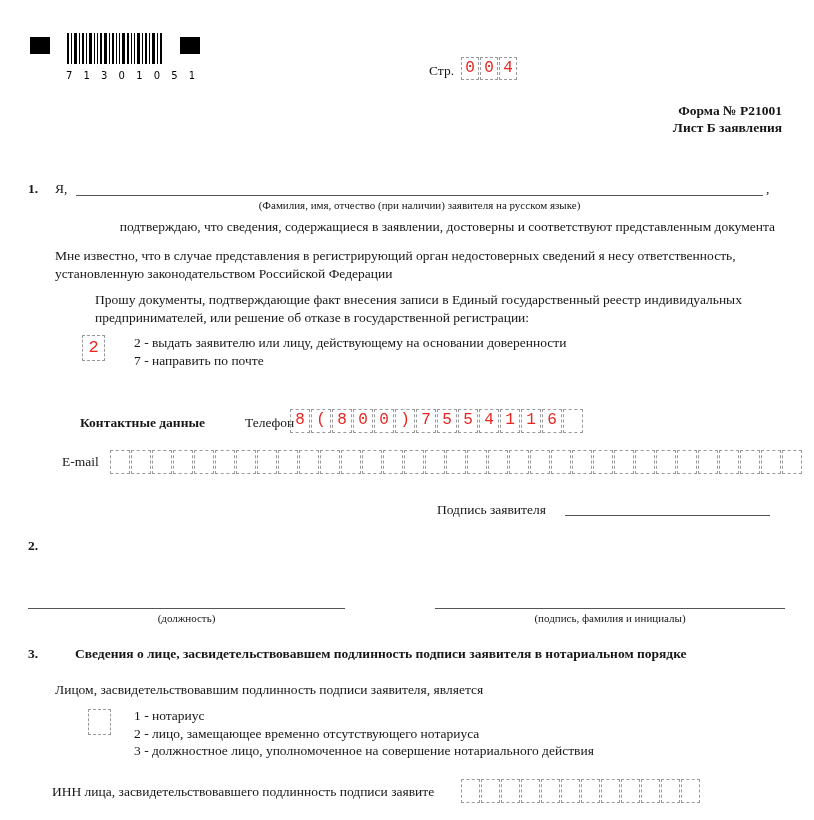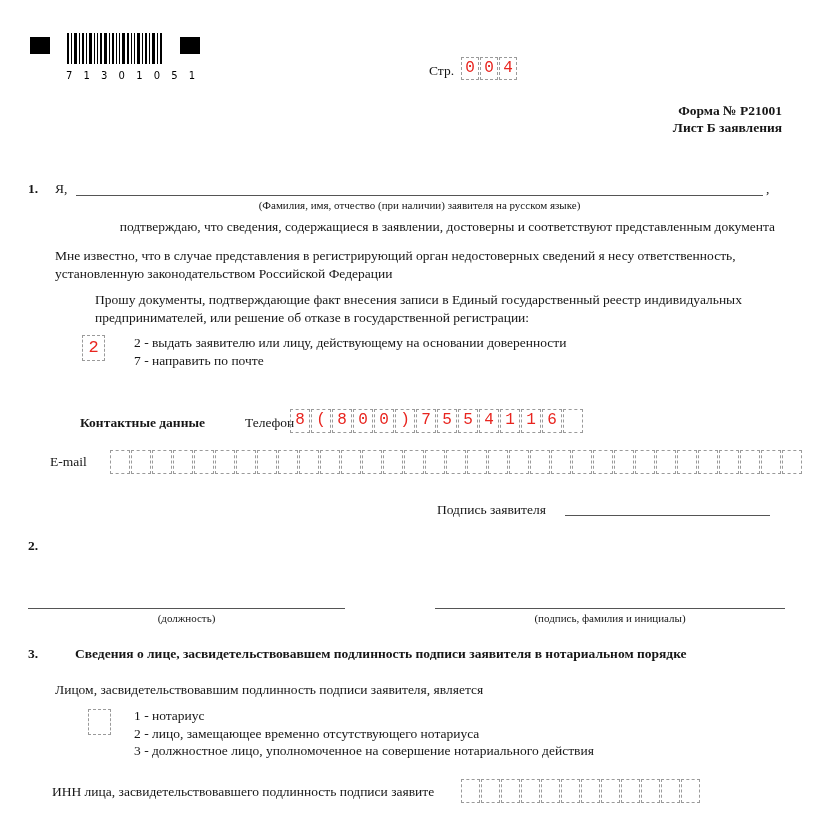--- a/index.html
+++ b/index.html
@@ -105,21 +105,21 @@
       <span class="cell">7</span>
       <span class="cell">5</span>
       <span class="cell">5</span>
       <span class="cell">4</span>
       <span class="cell">1</span>
       <span class="cell">1</span>
       <span class="cell">6</span>
       <span class="cell"></span>
     </div>
 
-  <span class="abs" style="left:50px;top:453px;">E-mail</span>
+  <span class="abs" style="left:62px;top:453px;">E-mail</span>
   <div class="abs cells" style="left:110px;top:450px;">
       <span class="cell"></span>
       <span class="cell"></span>
       <span class="cell"></span>
       <span class="cell"></span>
       <span class="cell"></span>
       <span class="cell"></span>
       <span class="cell"></span>
       <span class="cell"></span>
       <span class="cell"></span>

